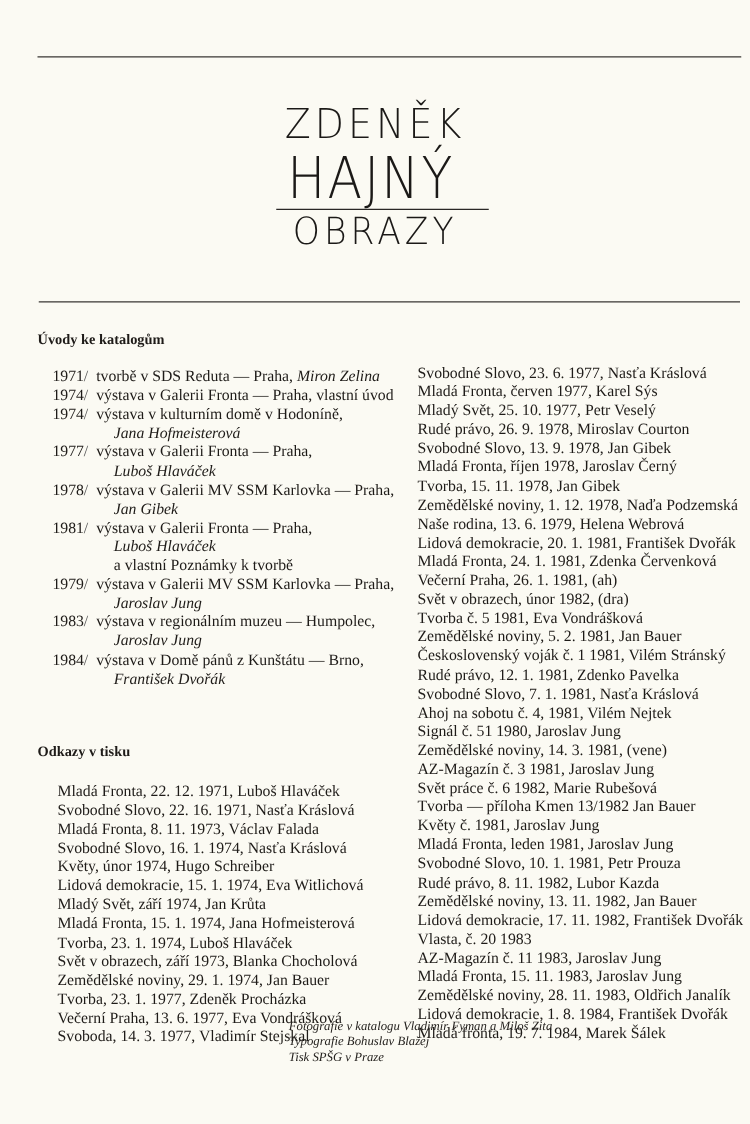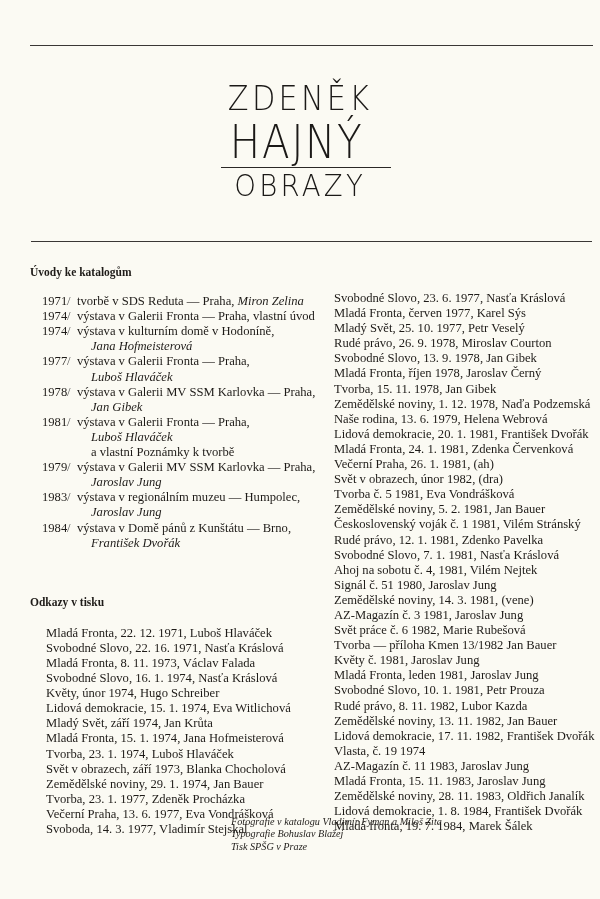--- a/index.html
+++ b/index.html
@@ -171,21 +171,21 @@
       <li class="press-item">Zemědělské noviny, 14. 3. 1981, (vene)</li>
       <li class="press-item">AZ-Magazín č. 3 1981, Jaroslav Jung</li>
       <li class="press-item">Svět práce č. 6 1982, Marie Rubešová</li>
       <li class="press-item">Tvorba — příloha Kmen 13/1982 Jan Bauer</li>
       <li class="press-item">Květy č. 1981, Jaroslav Jung</li>
       <li class="press-item">Mladá Fronta, leden 1981, Jaroslav Jung</li>
       <li class="press-item">Svobodné Slovo, 10. 1. 1981, Petr Prouza</li>
       <li class="press-item">Rudé právo, 8. 11. 1982, Lubor Kazda</li>
       <li class="press-item">Zemědělské noviny, 13. 11. 1982, Jan Bauer</li>
       <li class="press-item">Lidová demokracie, 17. 11. 1982, František Dvořák</li>
-      <li class="press-item">Vlasta, č. 19 1974</li>
+      <li class="press-item">Vlasta, č. 20 1983</li>
       <li class="press-item">AZ-Magazín č. 11 1983, Jaroslav Jung</li>
       <li class="press-item">Mladá Fronta, 15. 11. 1983, Jaroslav Jung</li>
       <li class="press-item">Zemědělské noviny, 28. 11. 1983, Oldřich Janalík</li>
       <li class="press-item">Lidová demokracie, 1. 8. 1984, František Dvořák</li>
       <li class="press-item">Mladá fronta, 19. 7. 1984, Marek Šálek</li>
     </ul>
 </div>
 
 <div class="credits" id="credits">
     <div>Fotografie v katalogu Vladimír Fyman a Miloš Zita</div>

